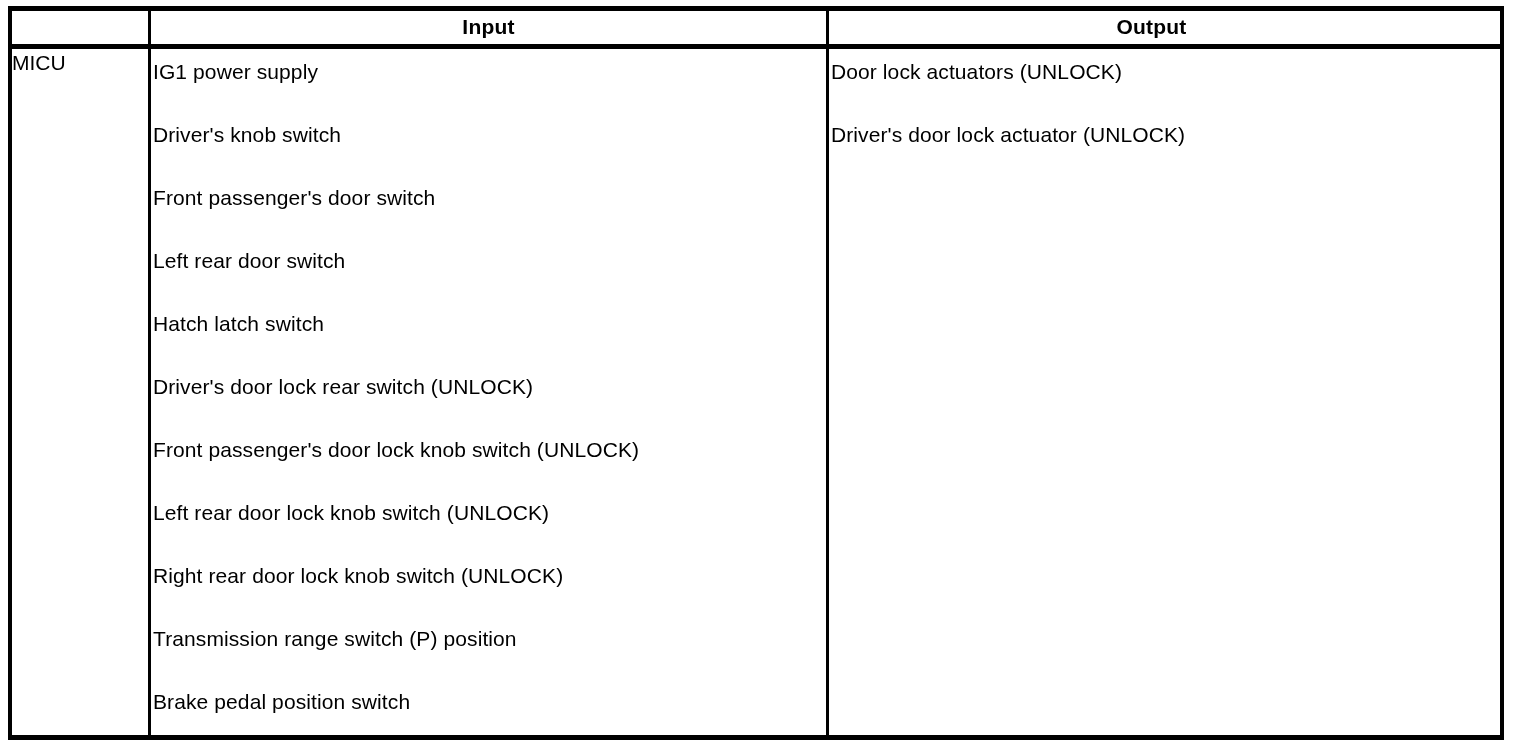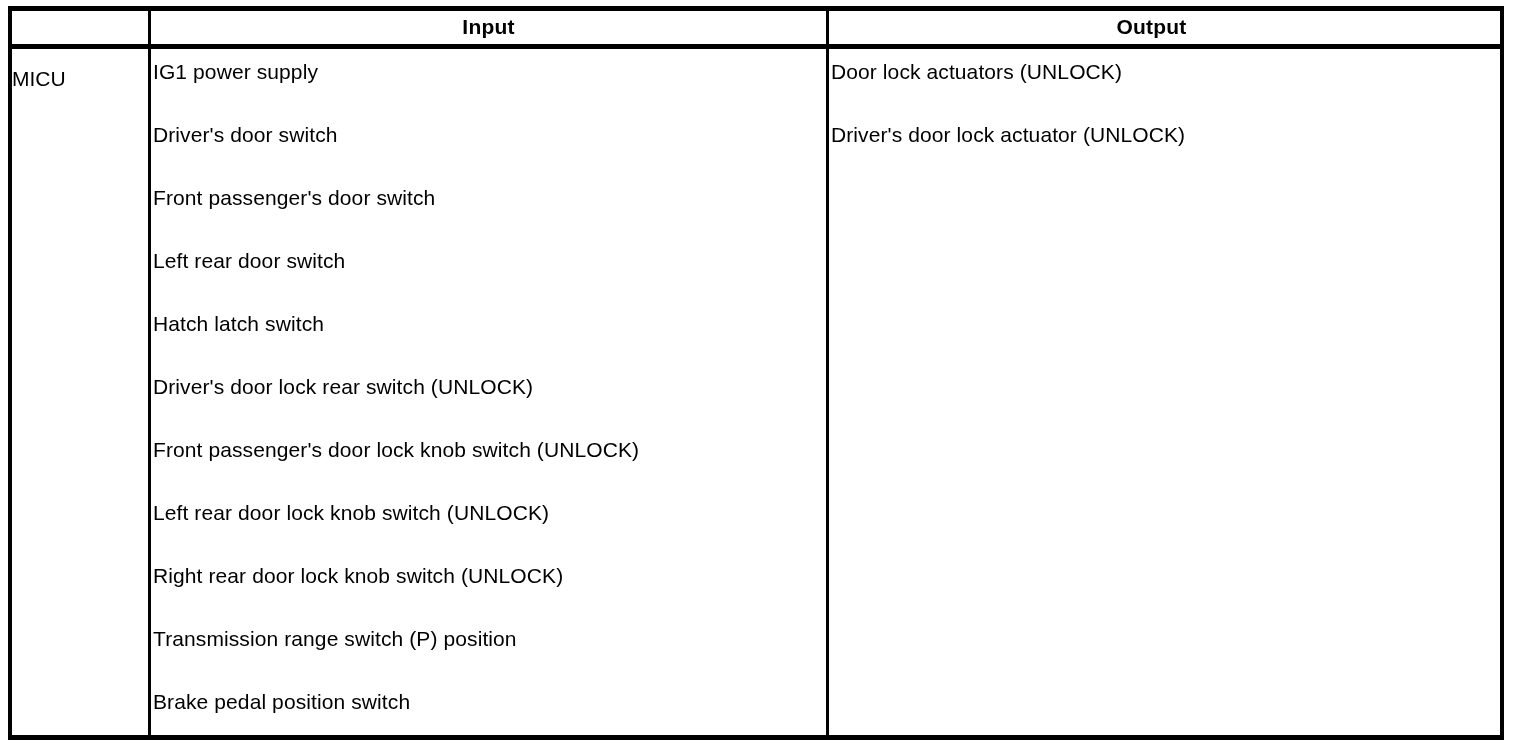--- a/index.html
+++ b/index.html
@@ -93,21 +93,20 @@
   }
 
   
   .cell-label {
     position: absolute;
     left: 12px;
     top: 50px;
     width: 134px;
     font-size: 21px;
     line-height: 26px;
-    margin-top: 16px;
   }
 
   .list-col {
     position: absolute;
     top: 49px;
   }
   .list-col.input-col {
     left: 153px;
     width: 668px;
   }
@@ -137,21 +136,21 @@
 
   <div class="header-row">
     <div class="header-cell input-head">Input</div>
     <div class="header-cell output-head">Output</div>
   </div>
 
   <div class="cell-label">MICU</div>
 
   <div class="list-col input-col">
     <div class="list-item">IG1 power supply</div>
-    <div class="list-item">Driver's door switch</div>
+    <div class="list-item">Driver's knob switch</div>
     <div class="list-item">Front passenger's door switch</div>
     <div class="list-item">Left rear door switch</div>
     <div class="list-item">Hatch latch switch</div>
     <div class="list-item">Driver's door lock rear switch (UNLOCK)</div>
     <div class="list-item">Front passenger's door lock knob switch (UNLOCK)</div>
     <div class="list-item">Left rear door lock knob switch (UNLOCK)</div>
     <div class="list-item">Right rear door lock knob switch (UNLOCK)</div>
     <div class="list-item">Transmission range switch (P) position</div>
     <div class="list-item">Brake pedal position switch</div>
   </div>

